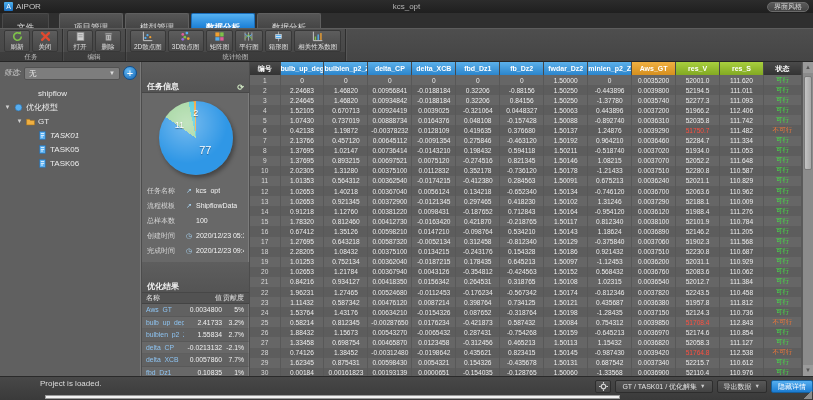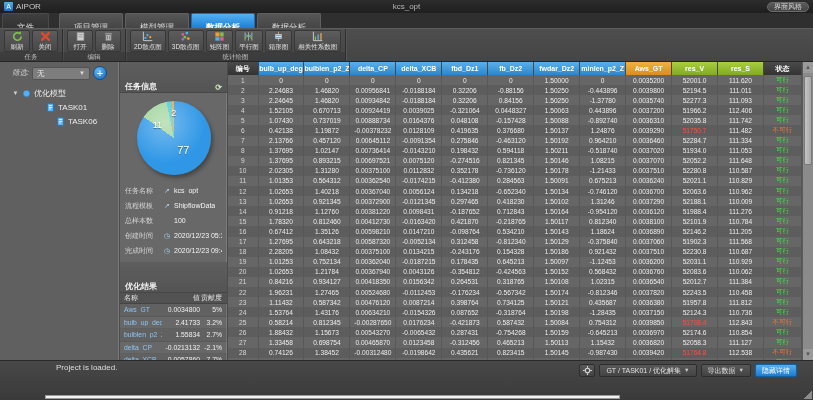--- a/index.html
+++ b/index.html
@@ -35,22 +35,22 @@
     background:linear-gradient(#5d5d5d,#474747); }
   .rbtn span { font-size:6.5px; color:#e0e0e0; white-space:nowrap; }
   .rbtn svg { width:11px; height:11px; display:block; }
   .rlabel { height:9px; font-size:6.5px; color:#c4c4c4; text-align:center; line-height:9px;
     background:rgba(0,0,0,.14); }
 
   
   .content { flex:1; display:flex; background:#6e6e6e; min-height:0; }
 
   
-  .sidebar { width:120px; flex:0 0 auto; background:#606060; border-right:1px solid #4c4c4c;
-    box-shadow:inset -1px 0 0 #7a7a7a; padding:4px 12px; display:flex; flex-direction:column; }
+  .sidebar { width:142px; flex:0 0 auto; background:#606060; border-right:1px solid #4c4c4c;
+    box-shadow:inset -1px 0 0 #7a7a7a; padding:4px 4px; display:flex; flex-direction:column; }
   .filterrow { display:flex; align-items:center; gap:3px; margin-bottom:6px; }
   .filterlabel { font-size:7.5px; color:#cfcfcf; font-style:italic; }
   .filterdd { flex:1; height:13px; background:#7d7d7d; border:1px solid #525252; border-radius:2px;
     color:#f0f0f0; font-size:7.5px; line-height:11px; padding:0 4px; display:flex; justify-content:space-between; }
   .filterdd .arr { color:#dcdcdc; font-size:6px; }
   .addbtn { width:14px; height:14px; border-radius:50%; background:radial-gradient(circle at 35% 30%,#63b9f5,#1566b4);
     color:#fff; font-size:11px; line-height:12px; text-align:center; border:1px solid #0e4f8e; }
   .tree { flex:1; overflow:hidden; }
   .trow { display:flex; align-items:center; height:14px; gap:3px; color:#ececec; font-size:8px; }
   .trow .tw { width:7px; color:#d0d0d0; font-size:6px; text-align:center; }
@@ -99,22 +99,22 @@
   .grid td.bad { color:#ff5040; }
   .vscroll { position:absolute; top:0; right:0; width:11px; bottom:0; background:#8b8b8b;
     border-left:1px solid #5a5a5a; }
   .vthumb { position:absolute; top:14px; left:1px; right:1px; height:30%; background:linear-gradient(90deg,#c4c4c4,#a8a8a8);
     border-radius:2px; border:1px solid #7a7a7a; }
   .varrow { position:absolute; left:0; right:0; height:11px; background:#9a9a9a; color:#555;
     font-size:6px; text-align:center; line-height:11px; }
   .varrow.up { top:0; } .varrow.dn { bottom:0; }
 
   
-  .bottombar { height:40px; flex:0 0 auto; background:linear-gradient(#484848,#3a3a3a);
-    border-top:1px solid #2a2a2a; display:flex; align-items:center; padding:0 16px; position:relative; }
+  .bottombar { height:24px; flex:0 0 auto; background:linear-gradient(#484848,#3a3a3a);
+    border-top:1px solid #2a2a2a; display:flex; align-items:center; padding:0 0; position:relative; }
   .statmsg { font-size:8px; color:#dedede; margin-left:40px; align-self:flex-start; margin-top:2px; }
   .progress { position:absolute; left:45px; bottom:1px; width:575px; height:4px; background:#f2f2f2;
     border:1px solid #9a9a9a; }
   .bcontrols { margin-left:auto; display:flex; align-items:center; gap:4px; align-self:flex-start; margin-top:3px; }
   .pbtn { height:13px; background:linear-gradient(#585858,#434343); border:1px solid #2d2d2d; border-radius:2px;
     color:#e2e2e2; font-size:7px; line-height:11px; padding:0 6px; display:flex; align-items:center; gap:3px; }
   .pbtn.blue { background:linear-gradient(#55aef0,#1b7cd2); border-color:#15609f; color:#fff; }
   .pbtn .arr { font-size:5.5px; color:#cfcfcf; }
   .gear { width:16px; justify-content:center; padding:0; }
   .grip { position:absolute; right:1px; bottom:1px; width:8px; height:8px;
@@ -268,38 +268,60 @@
     <div class="sidebar">
       <div class="filterrow">
         <span class="filterlabel">筛选:</span>
         <div class="filterdd">
           <span>无</span>
           <span class="arr">▼</span>
         </div>
         <div class="addbtn">+</div>
       </div>
       <div class="tree">
+          <div class="trow" style="padding-left: 12px;">
+            <span class="tw"></span>
+            <span class="ticon"></span>
+            <span>shipflow</span>
+          </div>
           <div class="trow" style="padding-left: 0px;">
             <span class="tw">▼</span>
             <span class="ticon"><svg viewBox="0 0 16 16">
                 <circle cx="8" cy="8" r="6" fill="#57aef0" stroke="#2a6da8"></circle>
               </svg></span>
             <span>优化模型</span>
+          </div>
+          <div class="trow" style="padding-left: 12px;">
+            <span class="tw">▼</span>
+            <span class="ticon"><svg viewBox="0 0 16 16">
+                <path d="M1 4 h5 l2 2 h7 v8 H1 Z" fill="#f0b042" stroke="#b07818"></path>
+              </svg></span>
+            <span>GT</span>
+          </div>
+          <div class="trow" style="padding-left: 24px; font-style: italic;">
+            <span class="tw"></span>
+            <span class="ticon"><svg viewBox="0 0 16 16">
+                <rect x="3" y="1" width="10" height="14" fill="#57aef0" stroke="#2a6da8"></rect>
+                <rect x="5" y="4" width="6" height="1.4" fill="#fff"></rect>
+                <rect x="5" y="7" width="6" height="1.4" fill="#fff"></rect>
+                <rect x="5" y="10" width="4" height="1.4" fill="#fff"></rect>
+              </svg></span>
+            <span>TASK01</span>
           </div>
           <div class="trow" style="padding-left: 24px;">
             <span class="tw"></span>
             <span class="ticon"><svg viewBox="0 0 16 16">
                 <rect x="3" y="1" width="10" height="14" fill="#57aef0" stroke="#2a6da8"></rect>
                 <rect x="5" y="4" width="6" height="1.4" fill="#fff"></rect>
                 <rect x="5" y="7" width="6" height="1.4" fill="#fff"></rect>
                 <rect x="5" y="10" width="4" height="1.4" fill="#fff"></rect>
               </svg></span>
-            <span>TASK01</span>
-          </div>
-          <div class="trow" style="padding-left: 24px; justify-content: center;">
+            <span>TASK05</span>
+          </div>
+          <div class="trow" style="padding-left: 24px;">
             <span class="tw"></span>
             <span class="ticon"><svg viewBox="0 0 16 16">
                 <rect x="3" y="1" width="10" height="14" fill="#57aef0" stroke="#2a6da8"></rect>
                 <rect x="5" y="4" width="6" height="1.4" fill="#fff"></rect>
                 <rect x="5" y="7" width="6" height="1.4" fill="#fff"></rect>
                 <rect x="5" y="10" width="4" height="1.4" fill="#fff"></rect>
               </svg></span>
             <span>TASK06</span>
           </div>
         </div>

